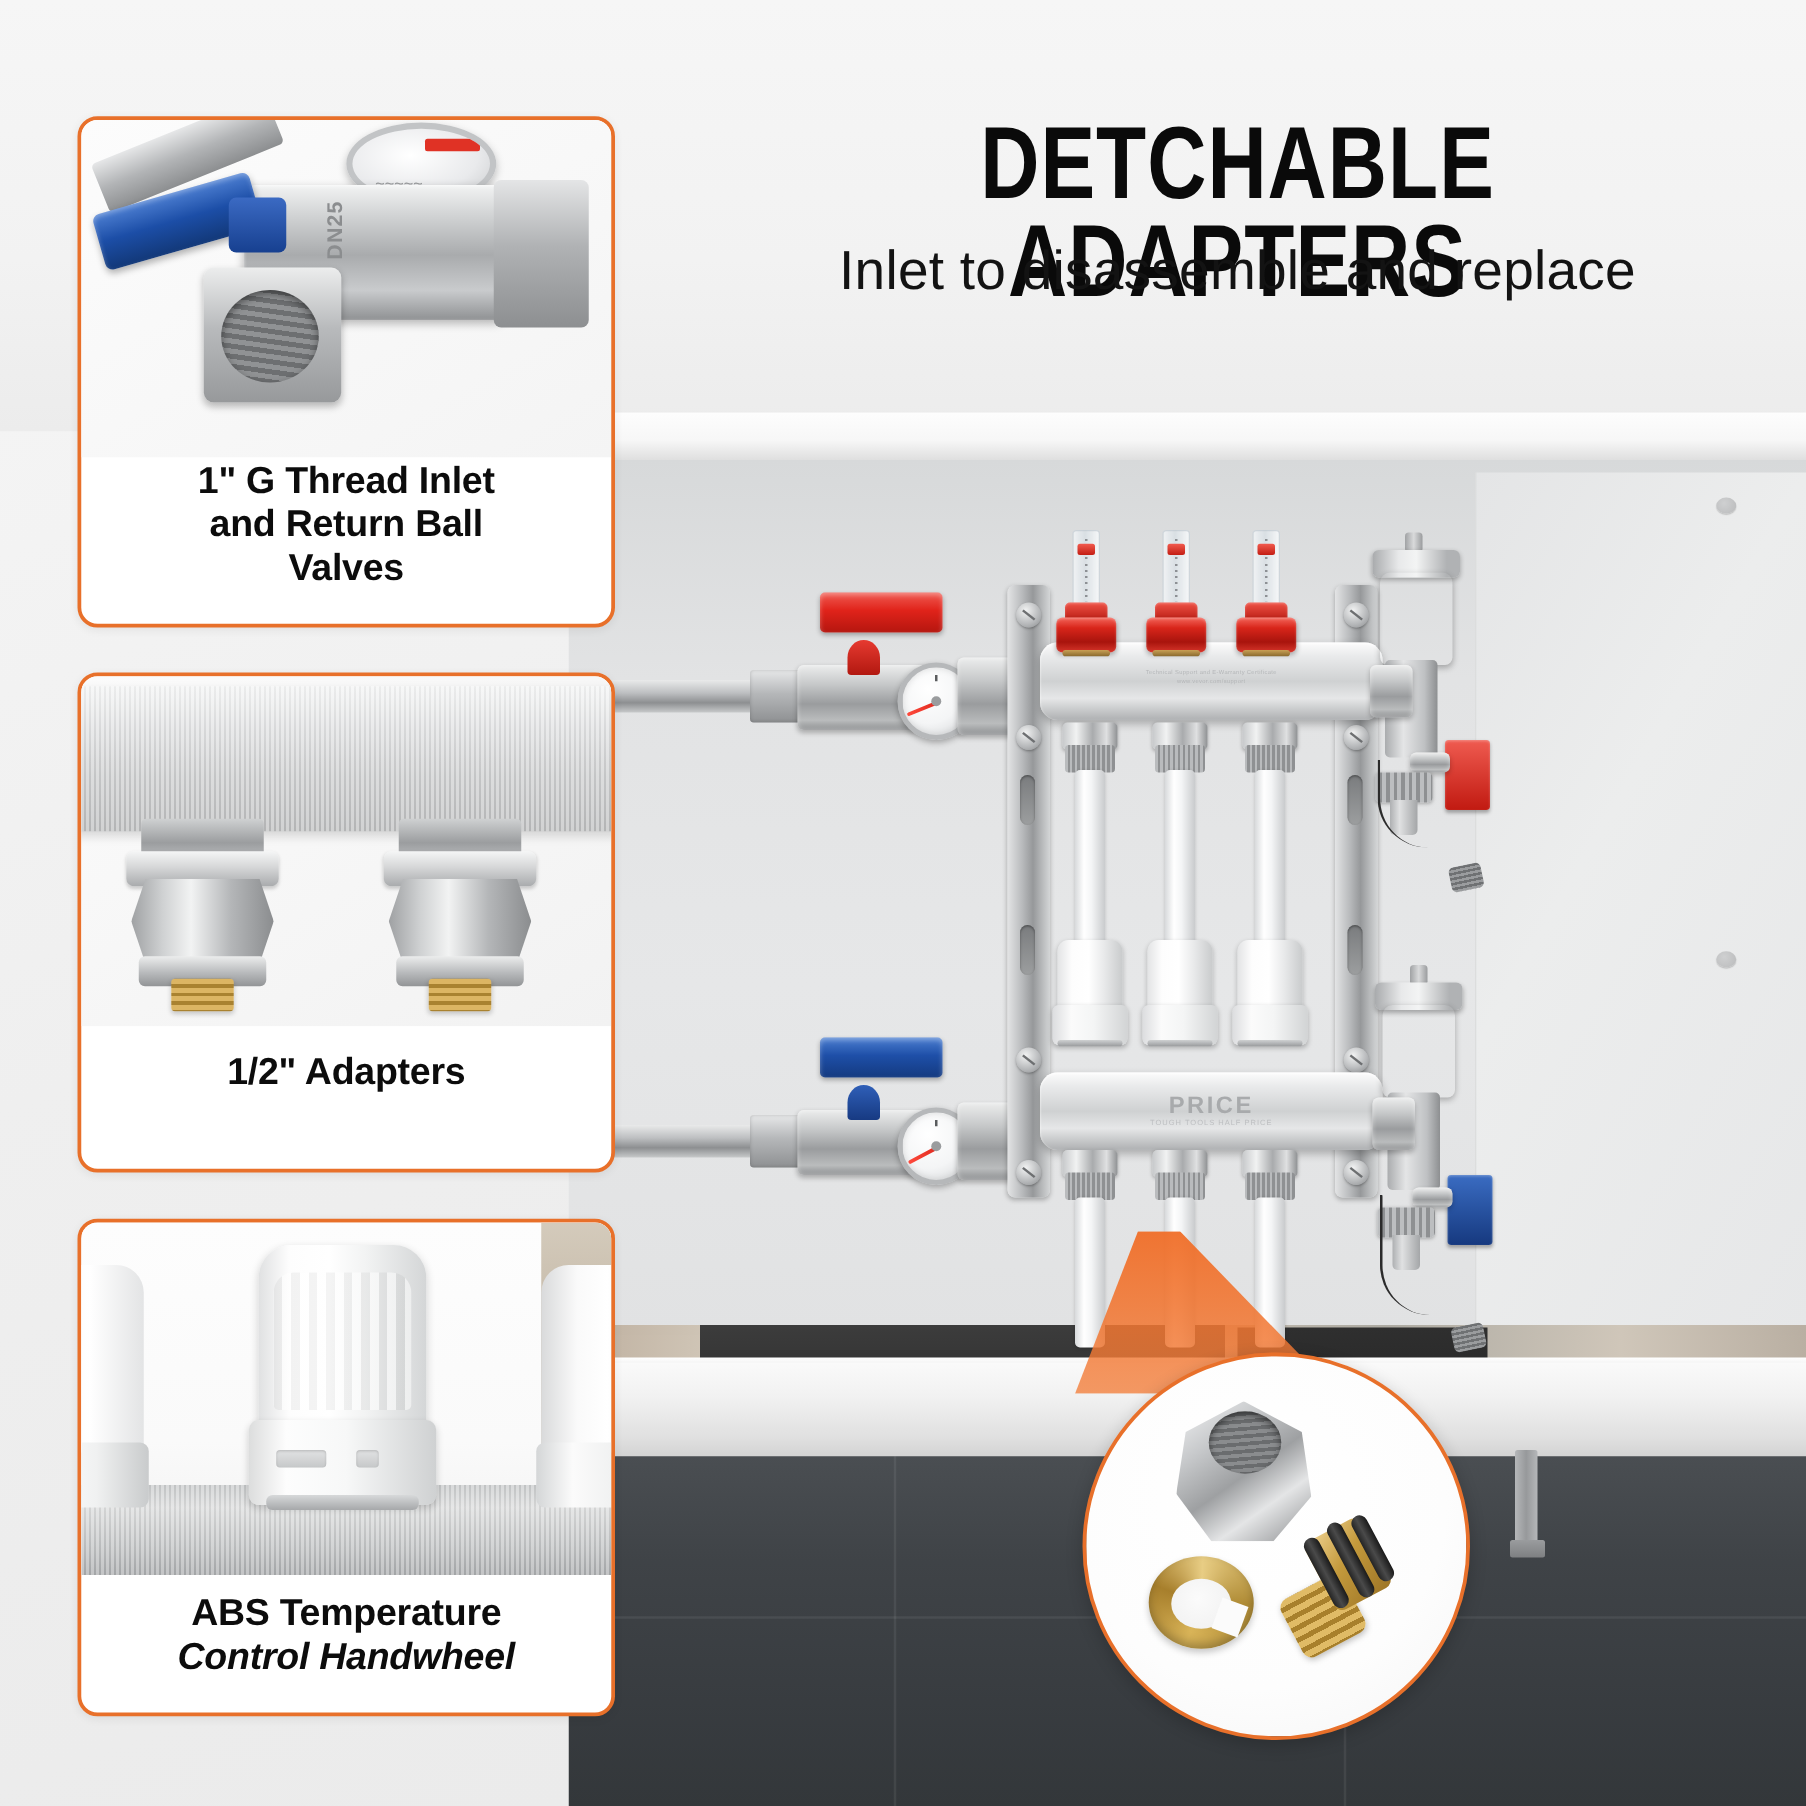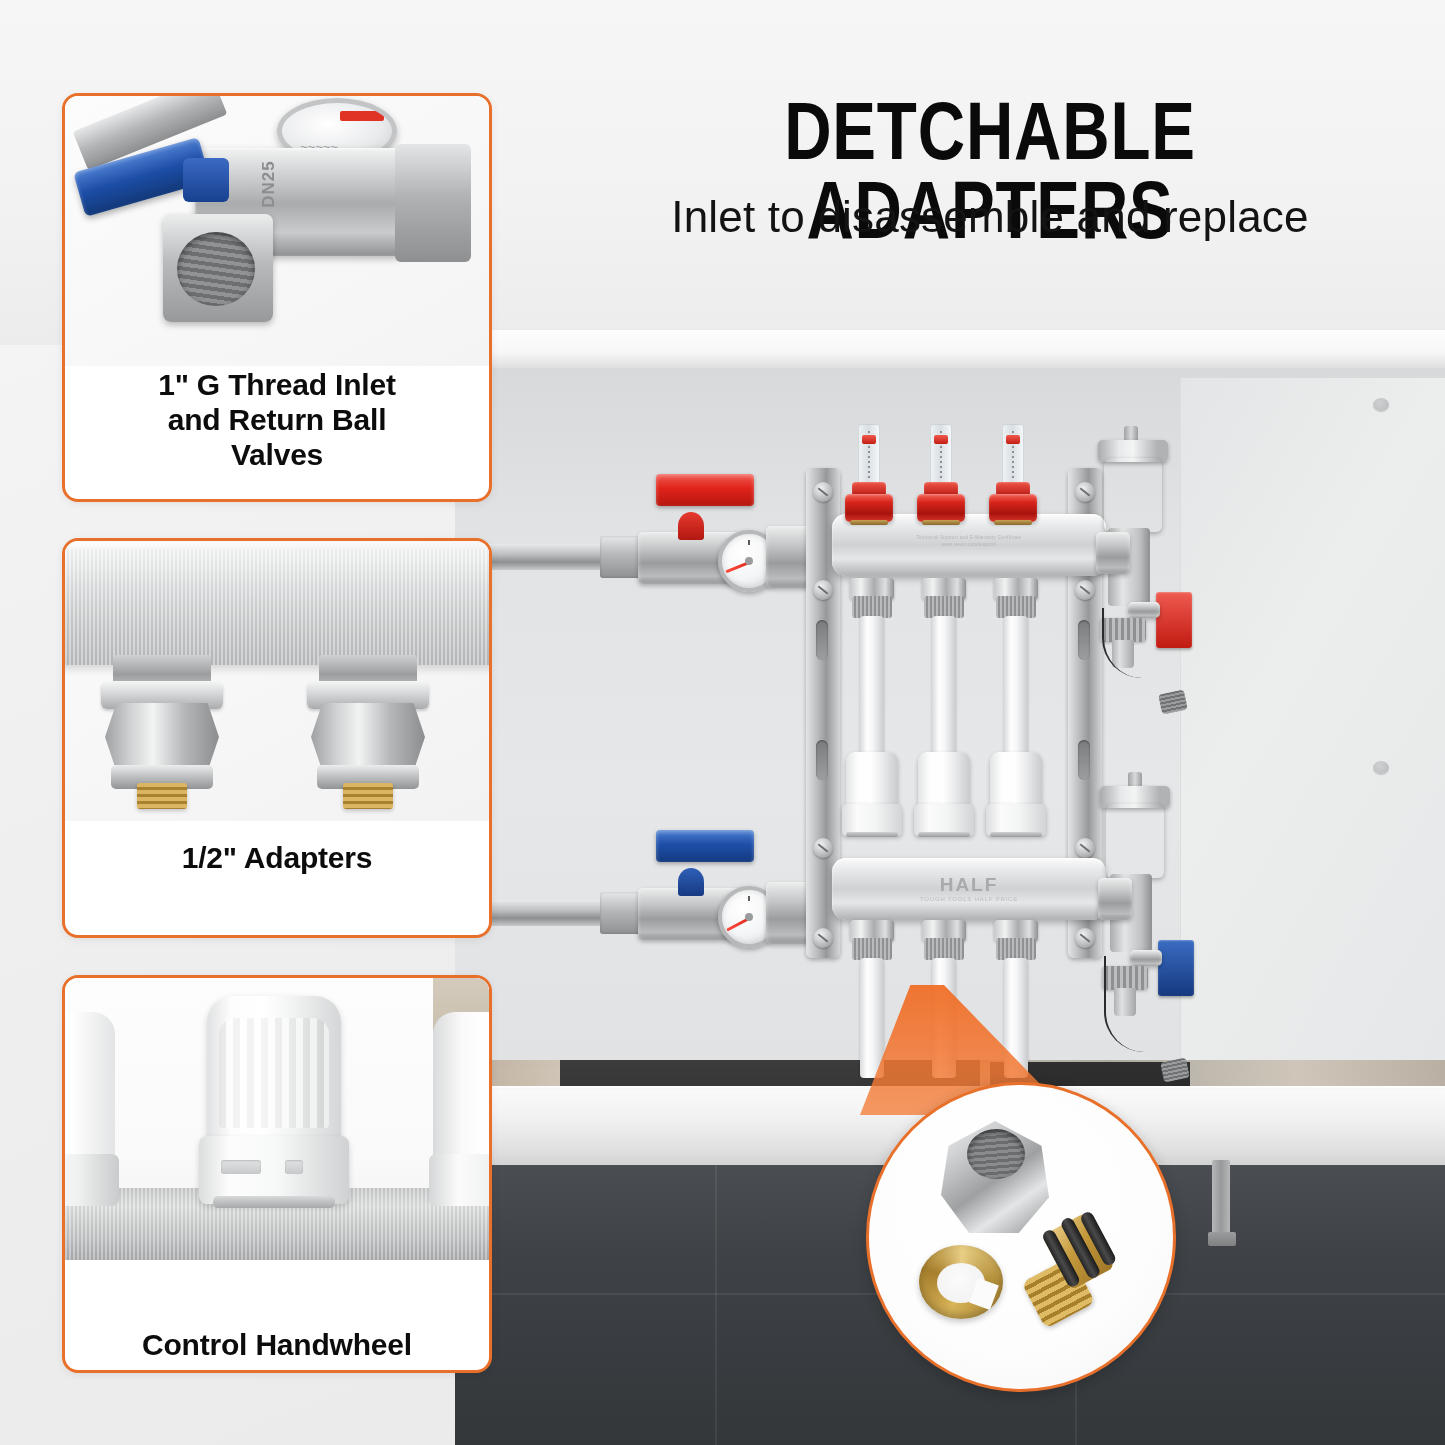--- a/index.html
+++ b/index.html
@@ -673,21 +673,21 @@
       <div class="handwheel-base" style="left:314px;top:384px;width:60px;height:32px;"></div>
       <div class="handwheel-ring" style="left:318px;top:412px;width:52px;"></div>
     </div>
     <div>
       <div class="handwheel-cap" style="left:390px;top:332px;width:52px;height:58px;"></div>
       <div class="handwheel-base" style="left:386px;top:384px;width:60px;height:32px;"></div>
       <div class="handwheel-ring" style="left:390px;top:412px;width:52px;"></div>
     </div>
 
     <div class="manifold-bar" style="left:232px;top:438px;width:274px;height:62px;">
-      <div class="vevor-logo" style="top:16px;font-size:19px;">HALF</div>
+      <div class="vevor-logo" style="top:16px;font-size:19px;">PRICE</div>
       <div class="vevor-tag" style="top:38px;font-size:6px;">TOUGH TOOLS HALF PRICE</div>
     </div>
 
     <div>
       <div class="compress-nut" style="left:250px;top:500px;width:44px;height:22px;"></div>
       <div class="nut-knurl" style="left:252px;top:518px;width:40px;height:22px;"></div>
       <div class="pex-pipe" style="left:260px;top:538px;height:120px;"></div>
     </div>
     <div>
       <div class="compress-nut" style="left:322px;top:500px;width:44px;height:22px;"></div>
@@ -816,16 +816,17 @@
           <div class="c3-wm-slot" style="left:22px;top:24px;"></div>
           <div class="c3-wm-slot" style="left:86px;top:24px;width:18px;"></div>
         </div>
         <div class="c3-wm-ring"></div>
       </div>
       <div class="c3-wheel-side" style="left:368px;top:34px;">
         <div class="c3-ws-cap"></div>
         <div class="c3-ws-base"></div>
       </div>
     </div>
-    <div class="callout-label" style="top:350px;">Control Handwheel</div>
+    <div class="callout-label" style="top:296px;">ABS Temperature</div>
+    <div class="callout-label" style="top:331px;font-style:italic;">Control Handwheel</div>
   </div>
 
 </div>
 
 </body></html>

